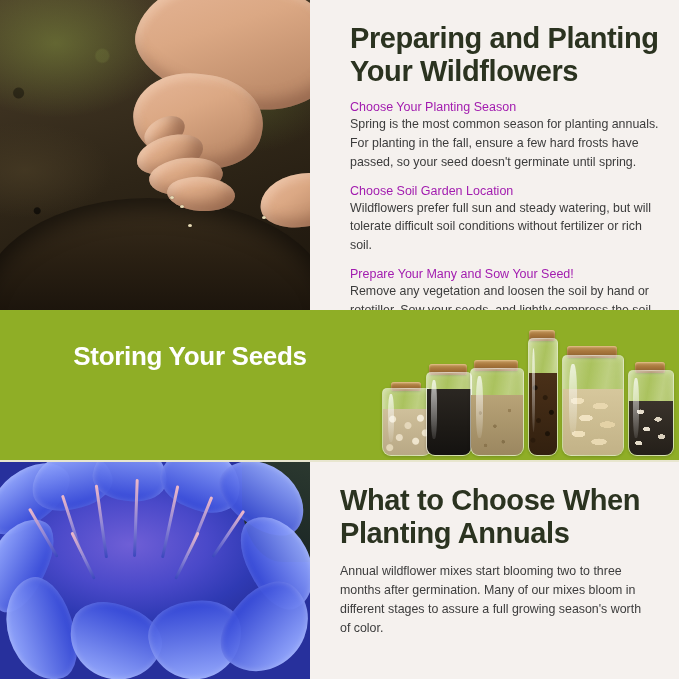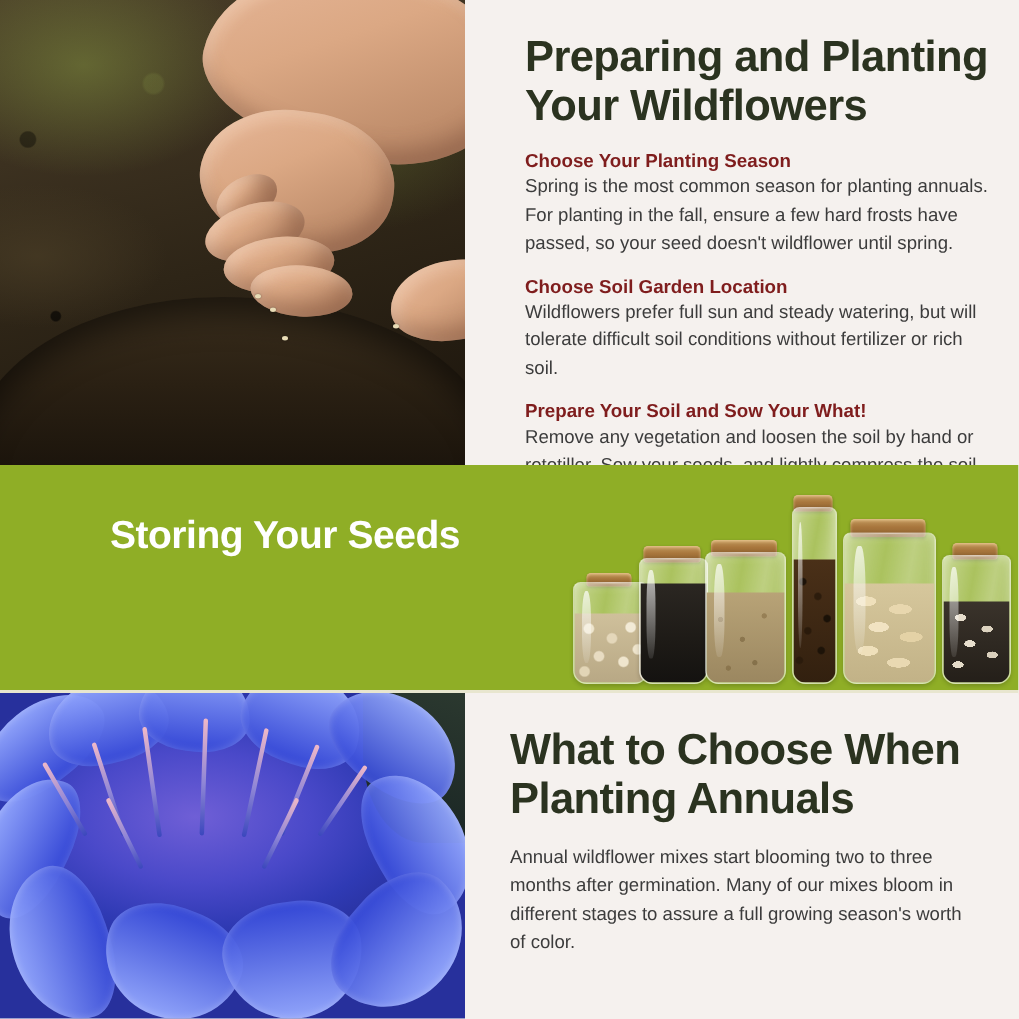--- a/index.html
+++ b/index.html
@@ -90,23 +90,23 @@
 
   h1.head{
     margin:0 0 12px 0;
     color:#2b3320;
     font-size:29px;
     line-height:1.14;
     font-weight:700;
     letter-spacing:-.4px;
   }
   .sub{
-    color:#7f1d1d;
+    color:#a21caf;
     font-size:12.5px;
-    font-weight:700;
+    font-weight:400;
     margin:0 0 1px 0;
     letter-spacing:0;
   }
   .body{
     color:#3c3c3c;
     font-size:12.4px;
     line-height:1.52;
     margin:0 0 12px 0;
   }
   .body.last{margin-bottom:0;}
@@ -262,26 +262,26 @@
       <div class="seed-dot" style="left:180px;top:205px;"></div>
       <div class="seed-dot" style="left:188px;top:224px;"></div>
       <div class="seed-dot" style="left:262px;top:216px;"></div>
     </div>
 
     <div class="panel-top">
       <div class="panel-top-inner">
         <h1 class="head">Preparing and Planting Your Wildflowers</h1>
 
         <p class="sub">Choose Your Planting Season</p>
-        <p class="body">Spring is the most common season for planting annuals. For planting in the fall, ensure a few hard frosts have passed, so your seed doesn't wildflower until spring.</p>
+        <p class="body">Spring is the most common season for planting annuals. For planting in the fall, ensure a few hard frosts have passed, so your seed doesn't germinate until spring.</p>
 
         <p class="sub">Choose Soil Garden Location</p>
         <p class="body">Wildflowers prefer full sun and steady watering, but will tolerate difficult soil conditions without fertilizer or rich soil.</p>
 
-        <p class="sub">Prepare Your Soil and Sow Your What!</p>
+        <p class="sub">Prepare Your Many and Sow Your Seed!</p>
         <p class="body last">Remove any vegetation and loosen the soil by hand or rototiller. Sow your seeds, and lightly compress the soil for protection from birds and wind. Water as needed.</p>
       </div>
     </div>
   </div>
 
   <div class="band">
     <div class="band-text">
       <h2 class="band-head">Storing Your Seeds</h2>
     </div>
 

